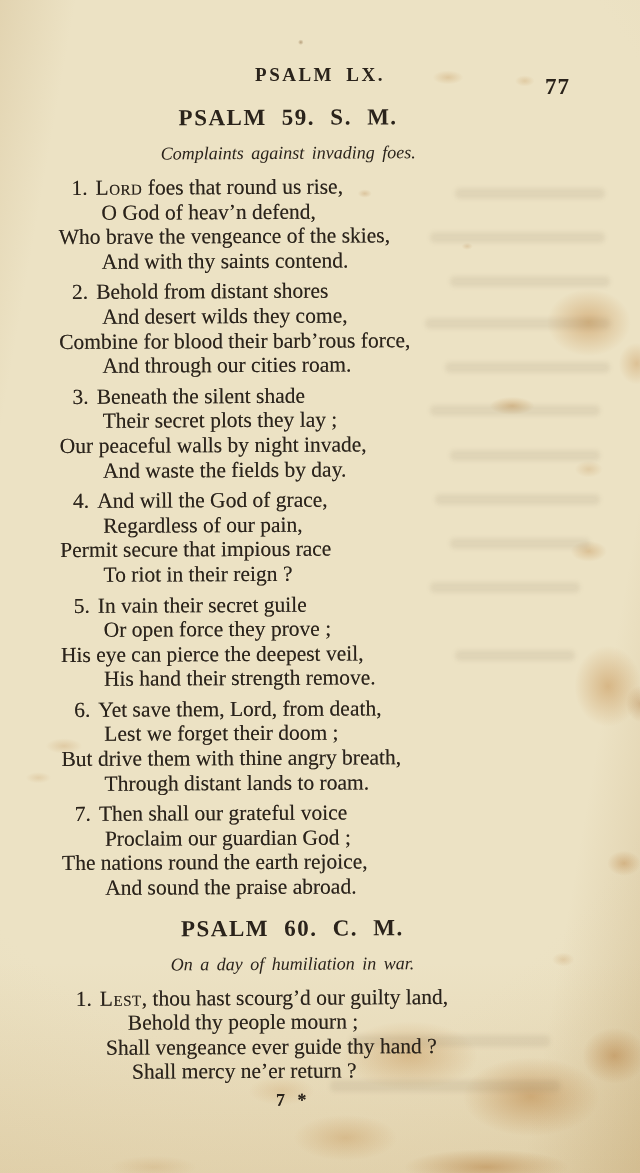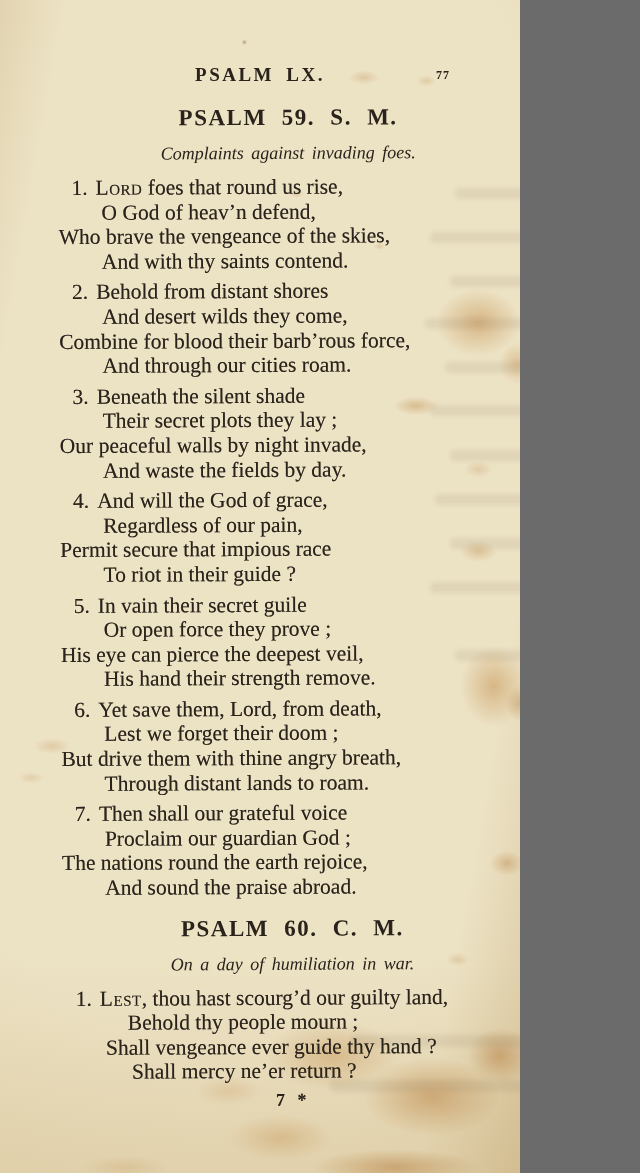--- a/index.html
+++ b/index.html
@@ -1,17 +1,17 @@
 <!DOCTYPE html>
 <html style="--paper: #ece2c4; --ink: #2a231b;"><head>
 <meta charset="utf-8">
 <style>
   html,body{margin:0;padding:0;background:#6b6b6b;}
   .page{
-    position:relative;width:520px;height:1173px;overflow:hidden;
+    position:relative;width:640px;height:1173px;overflow:hidden;
     color:var(--ink,#2a231b);
     font-family:"Liberation Serif","DejaVu Serif",serif;
     background:
       linear-gradient(100deg, rgba(190,160,108,.22) 0%, rgba(0,0,0,0) 9%, rgba(0,0,0,0) 86%, rgba(178,142,84,.28) 100%),
       linear-gradient(180deg, rgba(0,0,0,0) 82%, rgba(186,146,84,.18) 100%),
       radial-gradient(130% 95% at 44% 38%, var(--paper,#ece2c4) 55%, #e3d6b1 100%);
   }
   
   .stains{
     position:absolute;inset:0;pointer-events:none;
@@ -38,21 +38,21 @@
       radial-gradient(110px 24px at 76% 99.5%, rgba(170,106,36,.42), rgba(170,106,36,0) 75%),
       radial-gradient(60px 16px at 24% 99.5%, rgba(180,120,50,.16), rgba(180,120,50,0) 72%),
       radial-gradient(10px 6px at 57% 16.5%, rgba(170,110,45,.25), rgba(170,110,45,0) 70%),
       radial-gradient(8px 5px  at 73% 21%,  rgba(170,110,45,.20), rgba(170,110,45,0) 70%);
   }
   
   .ghost{position:absolute;background:rgba(122,102,68,.10);filter:blur(2px);border-radius:5px;pointer-events:none;}
   .content{position:relative;padding-top:64px;}
   .running-head{position:relative;height:26px;text-align:center;
     font-weight:bold;font-size:19px;letter-spacing:2.5px;word-spacing:5px;}
-  .rh-page{position:absolute;right:70px;top:4px;font-size:12px;letter-spacing:1px;}
+  .rh-page{position:absolute;right:70px;top:10px;font-size:23px;letter-spacing:1px;}
   .text-col{margin-left:58px;width:460px;transform:rotate(-0.3deg);transform-origin:top left;}
   .psalm-heading{text-align:center;font-size:23px;line-height:30px;font-weight:bold;
     letter-spacing:1.5px;word-spacing:8px;margin:14px 0 0 0;}
   .psalm-subtitle{text-align:center;font-style:italic;font-size:18px;line-height:22px;
     word-spacing:3px;margin:9px 0 11px 0;}
   .verse{margin:0 0 6px 0;}
   .line{font-size:21.5px;line-height:24.6px;white-space:nowrap;
     text-shadow:0 0 .5px rgba(42,35,27,.55);}
   .ind-0{margin-left:0;}
   .ind-1{margin-left:13px;}
@@ -112,21 +112,21 @@
             <div class="verse">
               <div class="line ind-1"><span class="vnum">3.</span><span class="ltext">Beneath the silent shade</span></div>
               <div class="line ind-2"><span class="ltext">Their secret plots they lay ;</span></div>
               <div class="line ind-0"><span class="ltext">Our peaceful walls by night invade,</span></div>
               <div class="line ind-2"><span class="ltext">And waste the fields by day.</span></div>
             </div>
             <div class="verse">
               <div class="line ind-1"><span class="vnum">4.</span><span class="ltext">And will the God of grace,</span></div>
               <div class="line ind-2"><span class="ltext">Regardless of our pain,</span></div>
               <div class="line ind-0"><span class="ltext">Permit secure that impious race</span></div>
-              <div class="line ind-2"><span class="ltext">To riot in their guide ?</span></div>
+              <div class="line ind-2"><span class="ltext">To riot in their reign ?</span></div>
             </div>
             <div class="verse">
               <div class="line ind-1"><span class="vnum">5.</span><span class="ltext">In vain their secret guile</span></div>
               <div class="line ind-2"><span class="ltext">Or open force they prove ;</span></div>
               <div class="line ind-0"><span class="ltext">His eye can pierce the deepest veil,</span></div>
               <div class="line ind-2"><span class="ltext">His hand their strength remove.</span></div>
             </div>
             <div class="verse">
               <div class="line ind-1"><span class="vnum">6.</span><span class="ltext">Yet save them, Lord, from death,</span></div>
               <div class="line ind-2"><span class="ltext">Lest we forget their doom ;</span></div>

